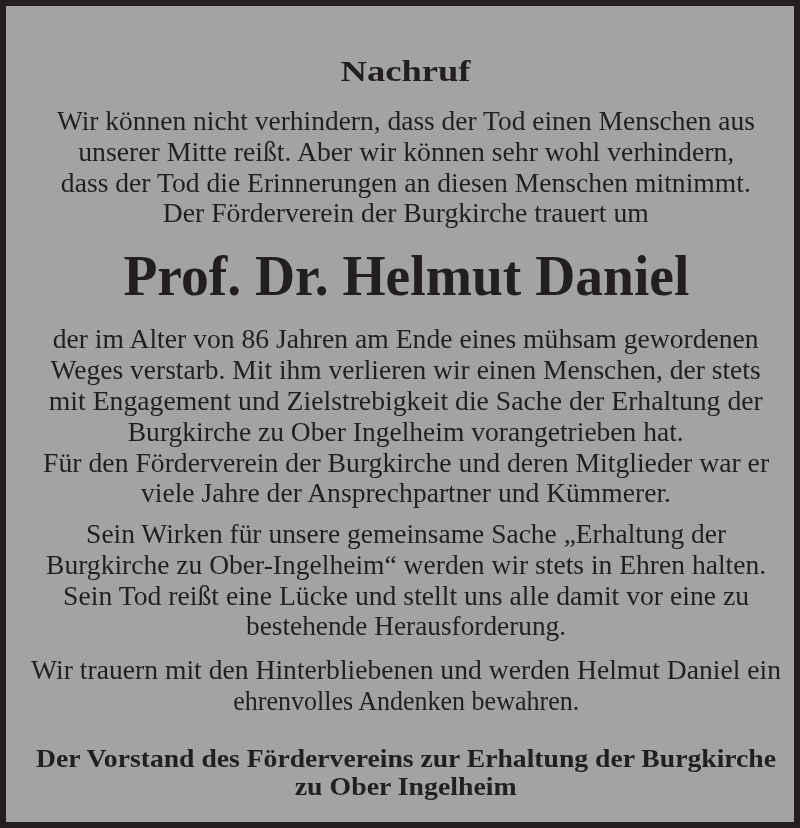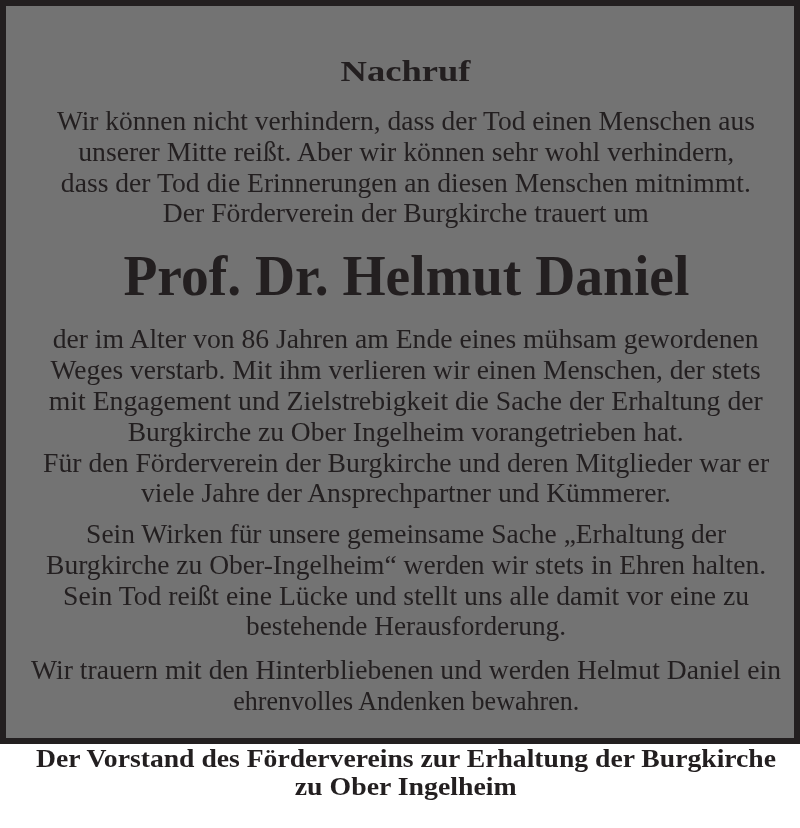--- a/index.html
+++ b/index.html
@@ -1,19 +1,19 @@
 <!DOCTYPE html>
 <html><head>
   <meta charset="utf-8">
   <style>
     html, body { margin: 0; padding: 0; background: #ffffff; }
     body { width: 800px; height: 828px; position: relative; overflow: hidden; }
     .frame {
-      position: absolute; left: 0; top: 0; width: 800px; height: 744px;
-      box-sizing: border-box; border: 6px solid #231f20; background: #737373;
+      position: absolute; left: 0; top: 0; width: 800px; height: 828px;
+      box-sizing: border-box; border: 6px solid #231f20; background: #a3a3a3;
     }
     .ln {
       position: absolute; left: 0; width: 800px; text-align: center;
       white-space: nowrap; color: #231f20;
       font-family: "Liberation Serif", "DejaVu Serif", serif;
     }
     .ln > span { display: inline-block; transform-origin: center center; }
     .reg { font-size: 28px; line-height: 32px; }
     .title { font-size: 29px; line-height: 32px; font-weight: bold; }
     .name { font-size: 56px; line-height: 60px; font-weight: bold; }

